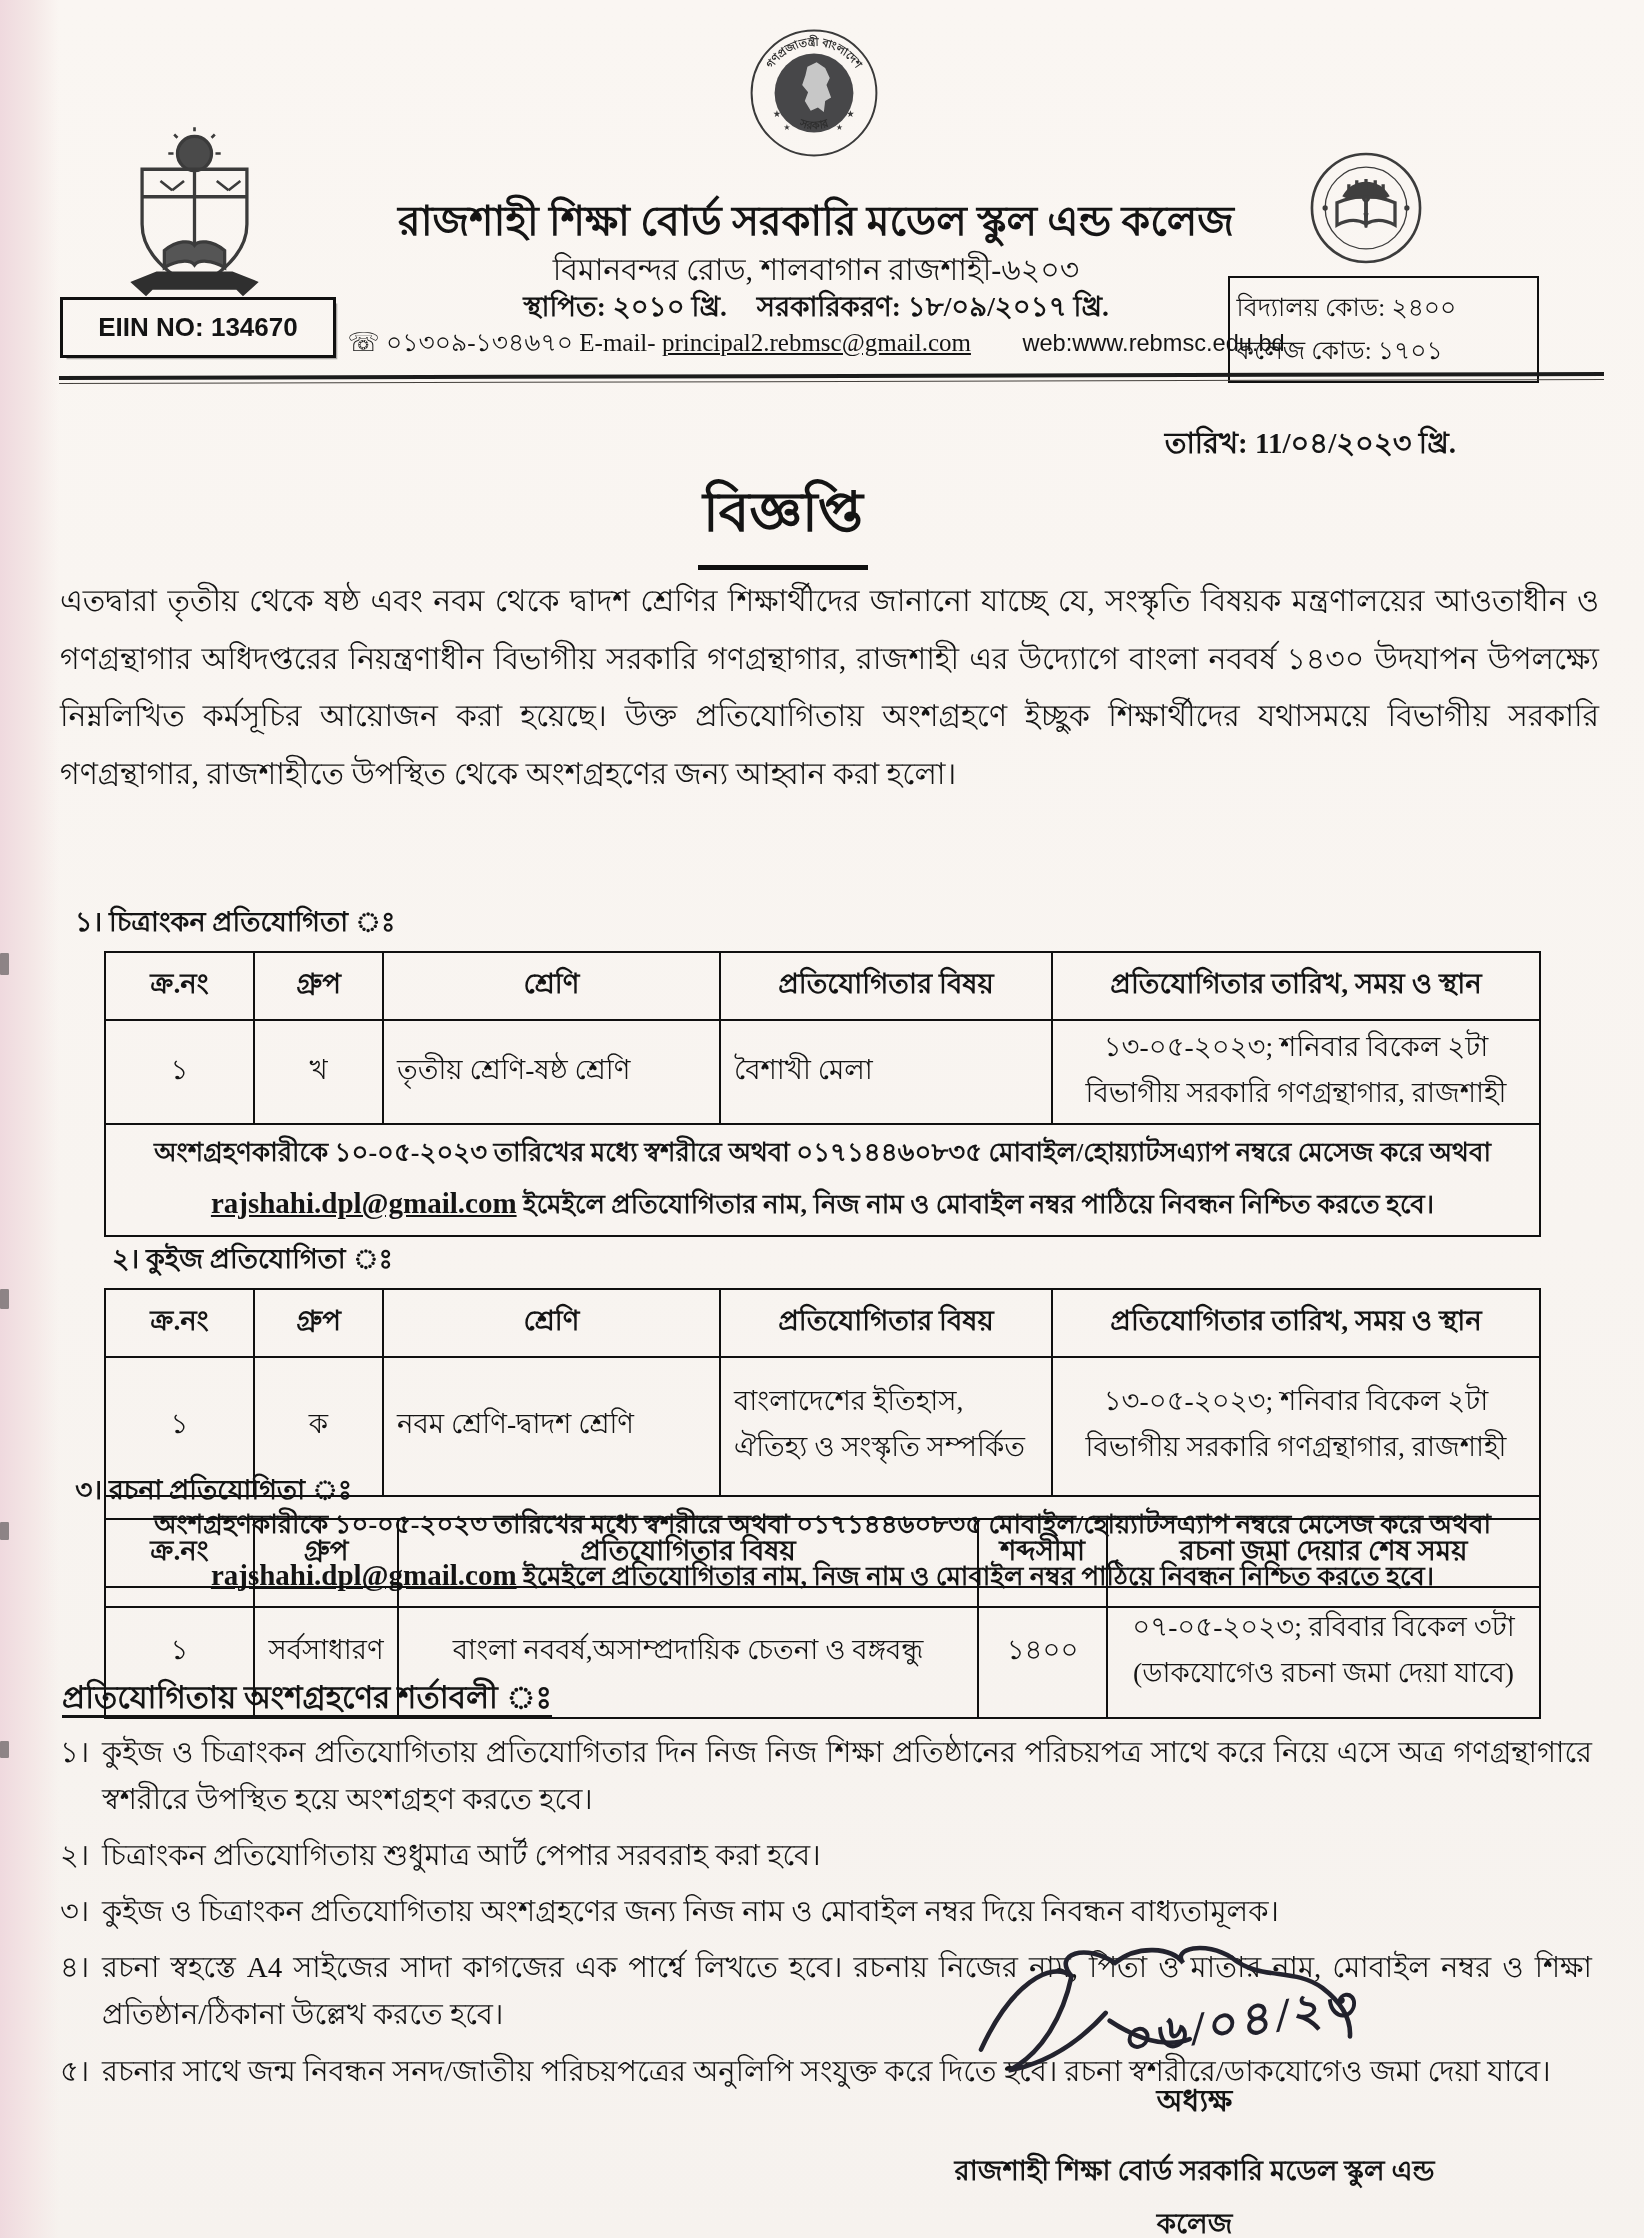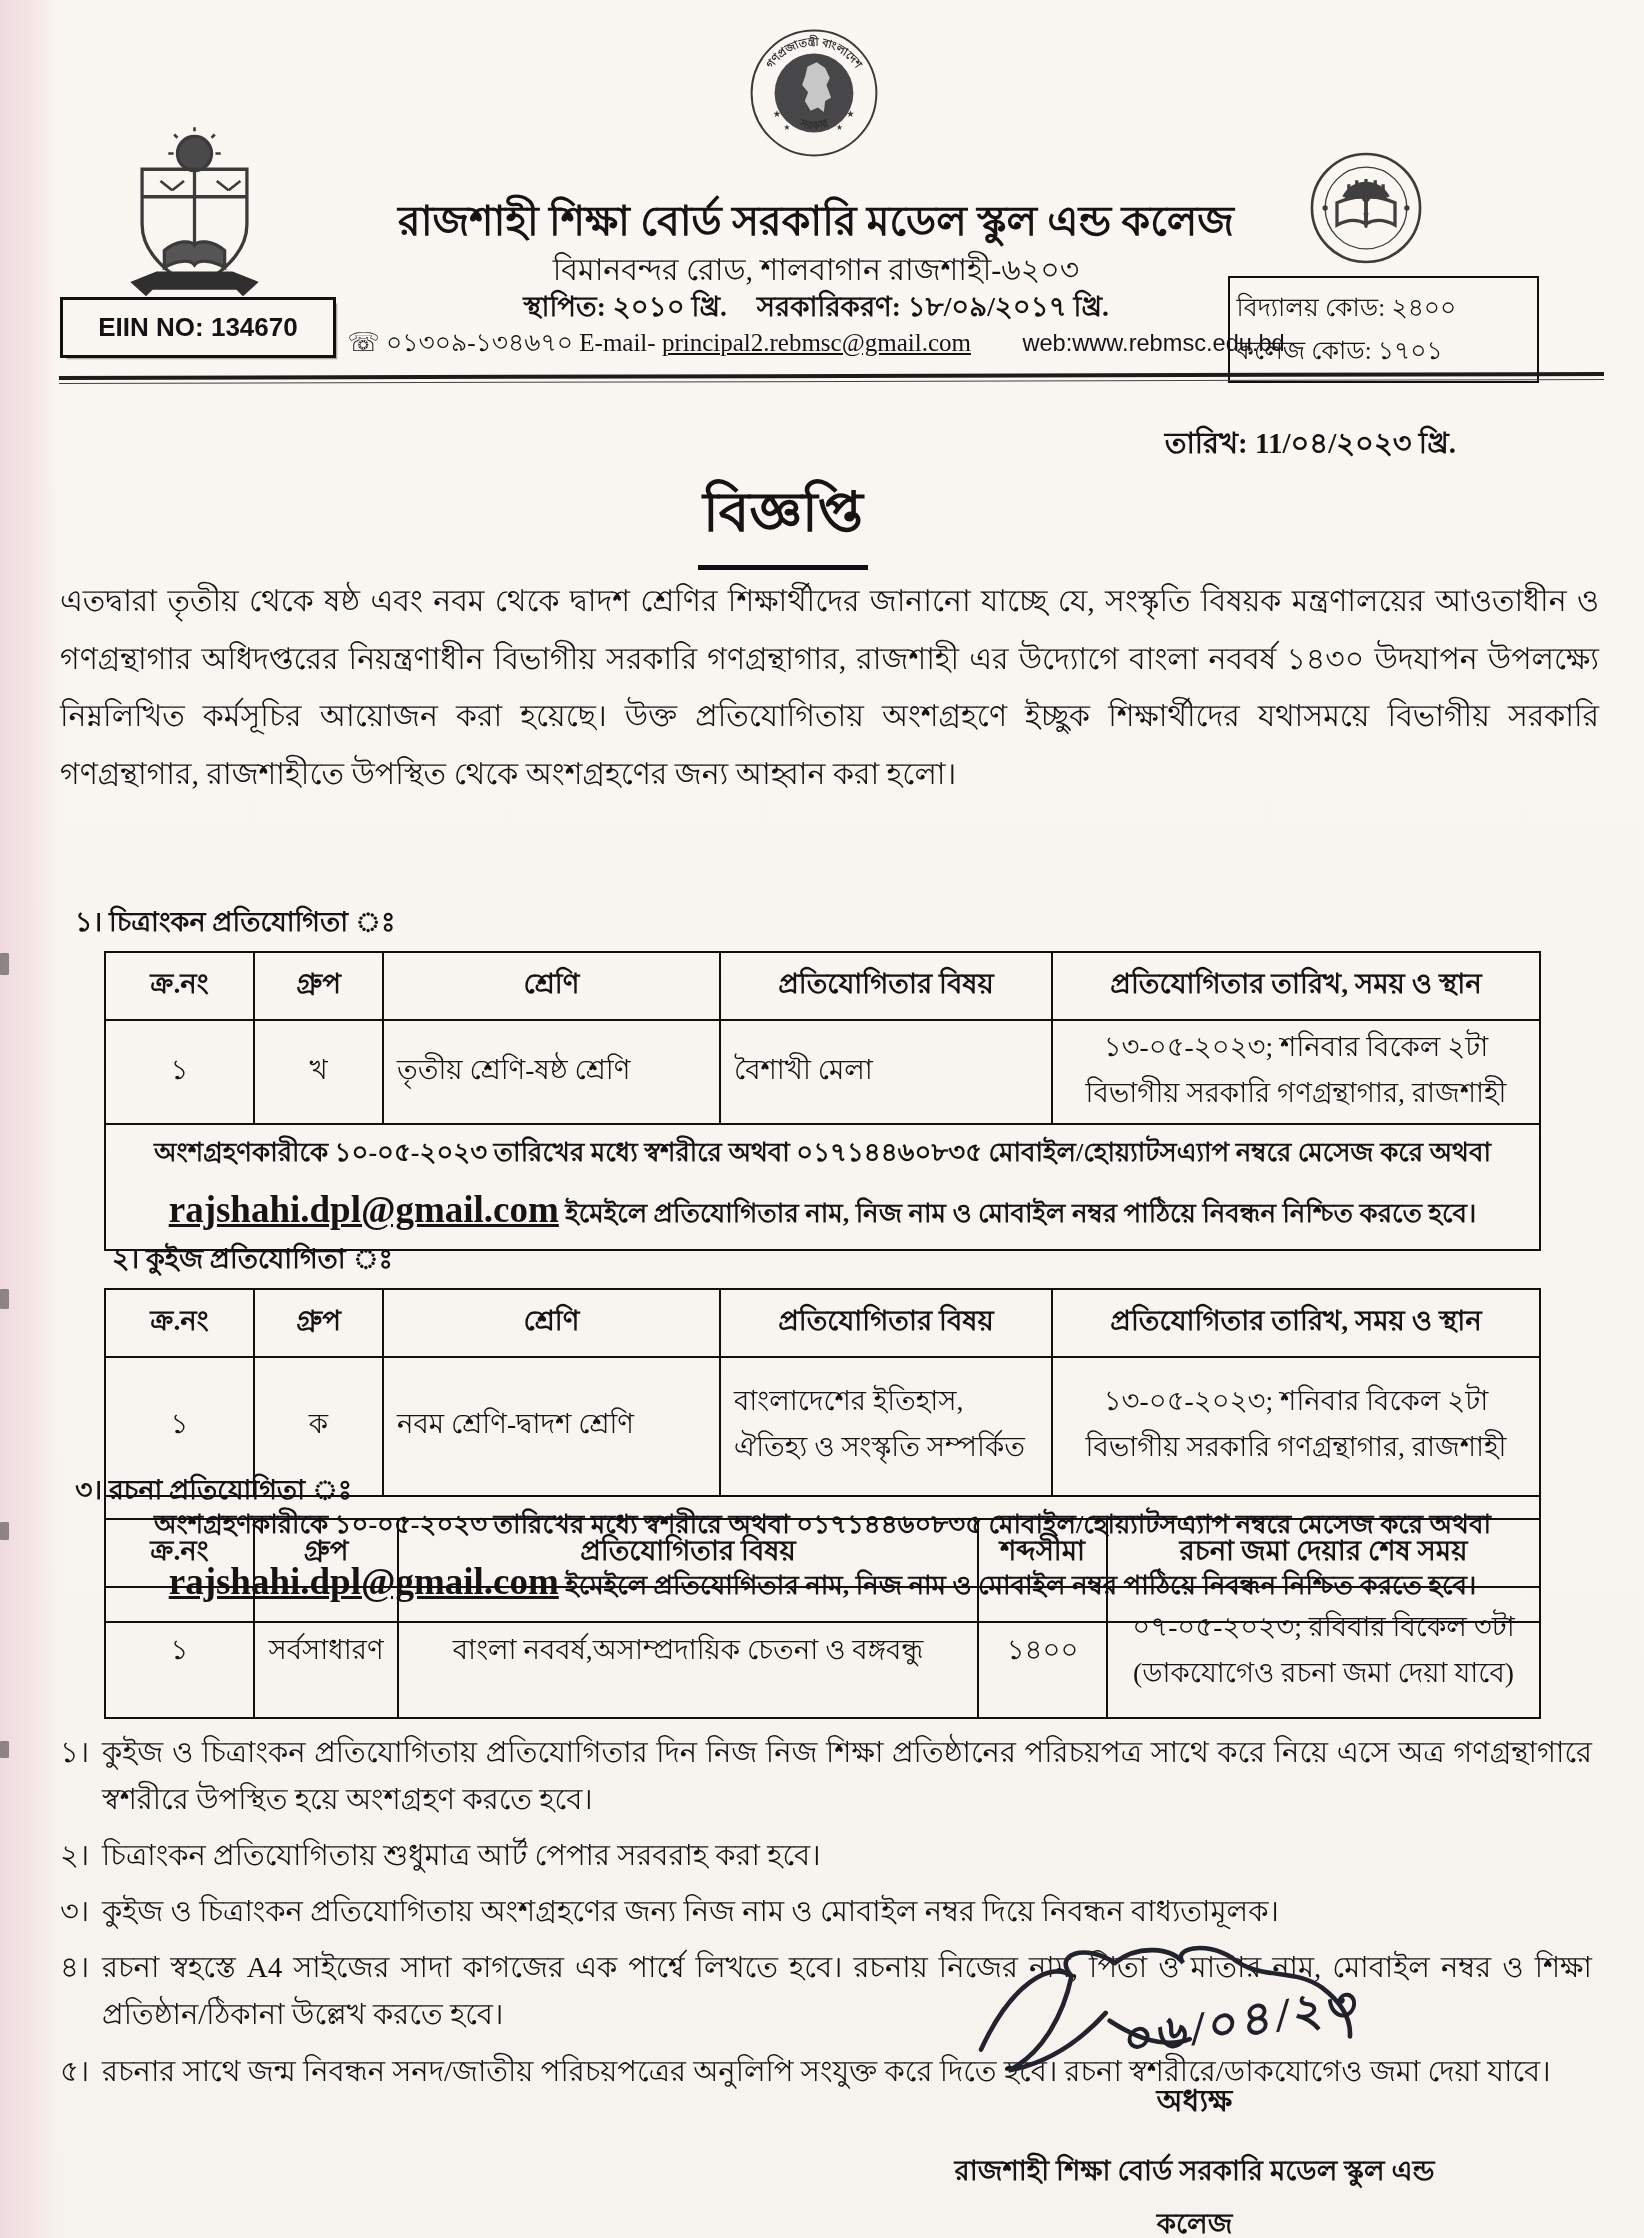--- a/index.html
+++ b/index.html
@@ -56,21 +56,21 @@
   .sec-1{top:901px;} .sec-2{top:1238px;margin-left:37px;} .sec-3{top:1469px;}
   table.comp{position:absolute;left:104px;border-collapse:collapse;width:1435px;table-layout:fixed;
     font-size:27.6px;}
   .tbl-1{top:951px;} .tbl-2{top:1288px;} .tbl-3{top:1518px;}
   table.comp th,table.comp td{border:2.6px solid #101010;padding:5.3px 13px;vertical-align:middle;}
   table.comp thead th{font-weight:600;height:55px;text-align:center;}
   th.center,td.center{text-align:center;}
   tr.row-t1{height:100px;} tr.row-t2{height:139px;} tr.row-t3{height:131px;}
   td.note-cell{text-align:center;font-weight:600;font-size:26px;line-height:1.8;padding:11.8px 17px;}
   .note-email{font-family:"Liberation Serif","DejaVu Serif",serif;font-weight:bold;
-    text-decoration:underline;font-size:37px;}
+    text-decoration:underline;font-size:29px;}
 
   
   .cond-head{position:absolute;left:62px;top:1673px;font-size:31px;font-weight:bold;
     text-decoration:underline;text-decoration-thickness:3.3px;text-underline-offset:6.6px;}
   .cond-list{position:absolute;left:60px;right:53px;top:1729px;font-size:29px;line-height:1.62;}
   .cond-item{display:flex;margin-bottom:9.2px;}
   .cond-num{flex:0 0 42px;}
   .cond-text{flex:1;text-align:justify;}
 
   
@@ -278,20 +278,21 @@
         <td class="center">বাংলা নববর্ষ,অসাম্প্রদায়িক চেতনা ও বঙ্গবন্ধু</td>
         <td class="center">১৪০০</td>
         <td class="center">
           <div>০৭-০৫-২০২৩; রবিবার বিকেল ৩টা</div>
           <div>(ডাকযোগেও রচনা জমা দেয়া যাবে)</div>
         </td>
       </tr>
     </tbody>
   </table>
 
+  <div class="cond-head">প্রতিযোগিতায় অংশগ্রহণের শর্তাবলী ঃ</div>
   <div class="cond-list">
     <div class="cond-item">
       <span class="cond-num">১।</span>
       <span class="cond-text">কুইজ ও চিত্রাংকন প্রতিযোগিতায় প্রতিযোগিতার দিন নিজ নিজ শিক্ষা প্রতিষ্ঠানের পরিচয়পত্র সাথে করে নিয়ে এসে অত্র গণগ্রন্থাগারে স্বশরীরে উপস্থিত হয়ে অংশগ্রহণ করতে হবে।</span>
     </div>
     <div class="cond-item">
       <span class="cond-num">২।</span>
       <span class="cond-text">চিত্রাংকন প্রতিযোগিতায় শুধুমাত্র আর্ট পেপার সরবরাহ করা হবে।</span>
     </div>
     <div class="cond-item">

